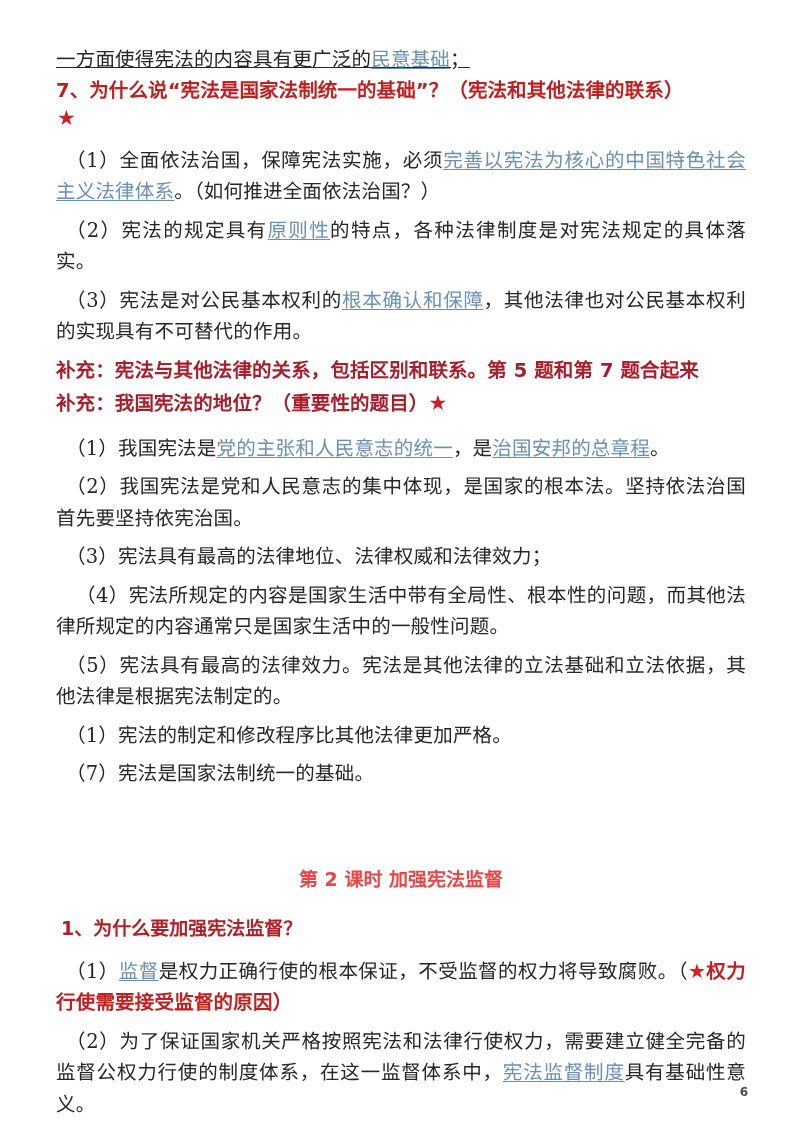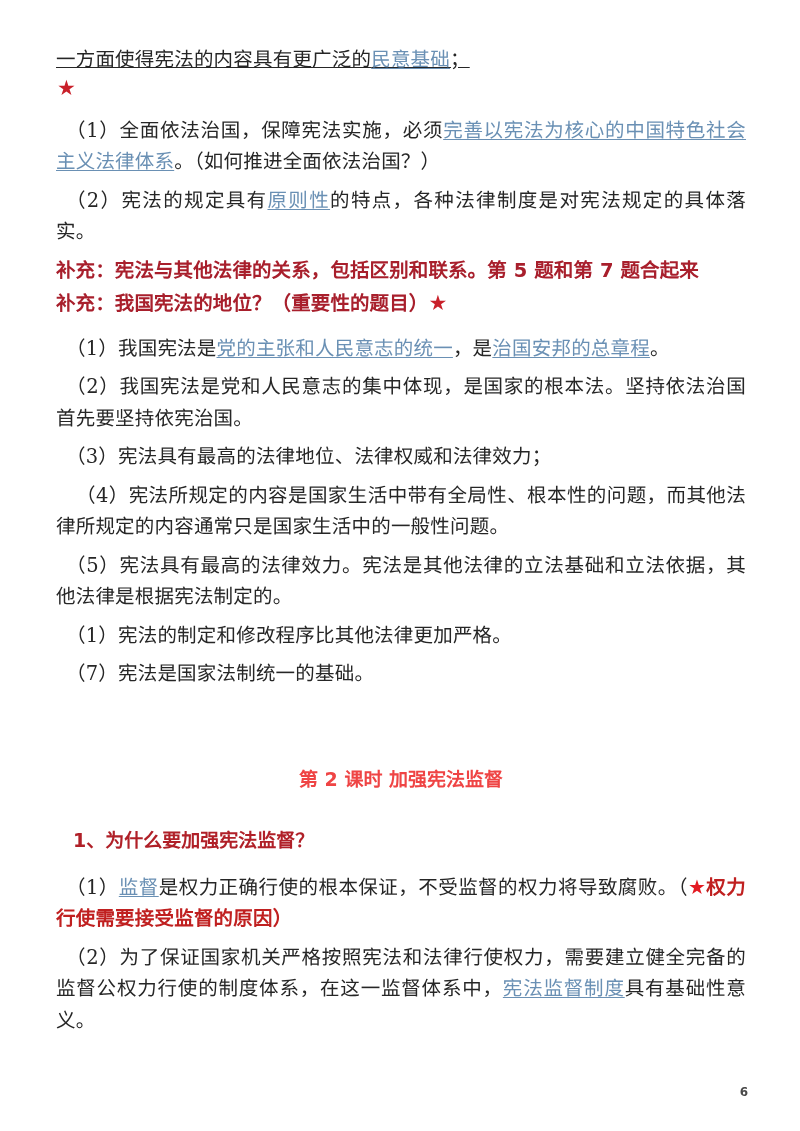--- a/index.html
+++ b/index.html
@@ -79,21 +79,21 @@
     color: #ef4444;
     font-weight: bold;
     margin: 0;
     font-family: "DejaVu Sans", "Liberation Sans", sans-serif;
   }
   .h-sec {
     font-size: 19px;
     line-height: 30px;
     color: #b02028;
     font-weight: bold;
-    margin: 17px;
+    margin: 5px;
     font-family: "DejaVu Sans", "Liberation Sans", sans-serif;
   }
   
   .blue {
     color: #6a90b4;
     text-decoration: underline;
     text-underline-offset: 2px;
     text-decoration-thickness: 1px;
   }
   .red-bold {
@@ -133,26 +133,28 @@
 </style>
 </head>
 <body>
 
 <div class="page">
   <div class="content">
 
     <p class="p flush"><span>一方面使得宪法的内容具有更广泛的</span><span class="blue">民意基础</span><span>；</span></p>
 
 
+    <p class="h-red">7、为什么说“宪法是国家法制统一的基础”？（宪法和其他法律的联系）</p>
     <p class="h-red star-line"><span class="star">★</span></p>
 
     <p class="p item gap-sm"><span>（1）全面依法治国，保障宪法实施，必须</span><span class="blue">完善以宪法为核心的中国特色社会主义法律体系</span><span>。（如何推进全面依法治国？）</span></p>
 
     <p class="p item gap-md"><span>（2）宪法的规定具有</span><span class="blue">原则性</span><span>的特点，各种法律制度是对宪法规定的具体落实。</span></p>
 
+    <p class="p item gap-md"><span>（3）宪法是对公民基本权利的</span><span class="blue">根本确认和保障</span><span>，其他法律也对公民基本权利的实现具有不可替代的作用。</span></p>
 
     <p class="h-crimson" style="margin-top:6px;">补充：宪法与其他法律的关系，包括区别和联系。第 5 题和第 7 题合起来</p>
 
     <p class="h-crimson"><span>补充：我国宪法的地位？（重要性的题目）</span><span class="star">★</span></p>
 
     <p class="p item gap-sm"><span>（1）我国宪法是</span><span class="blue">党的主张和人民意志的统一</span><span>，是</span><span class="blue">治国安邦的总章程</span><span>。</span></p>
 
     <p class="p item gap-md">（2）我国宪法是党和人民意志的集中体现，是国家的根本法。坚持依法治国首先要坚持依宪治国。</p>
 
     <p class="p item gap-md">（3）宪法具有最高的法律地位、法律权威和法律效力；</p>

